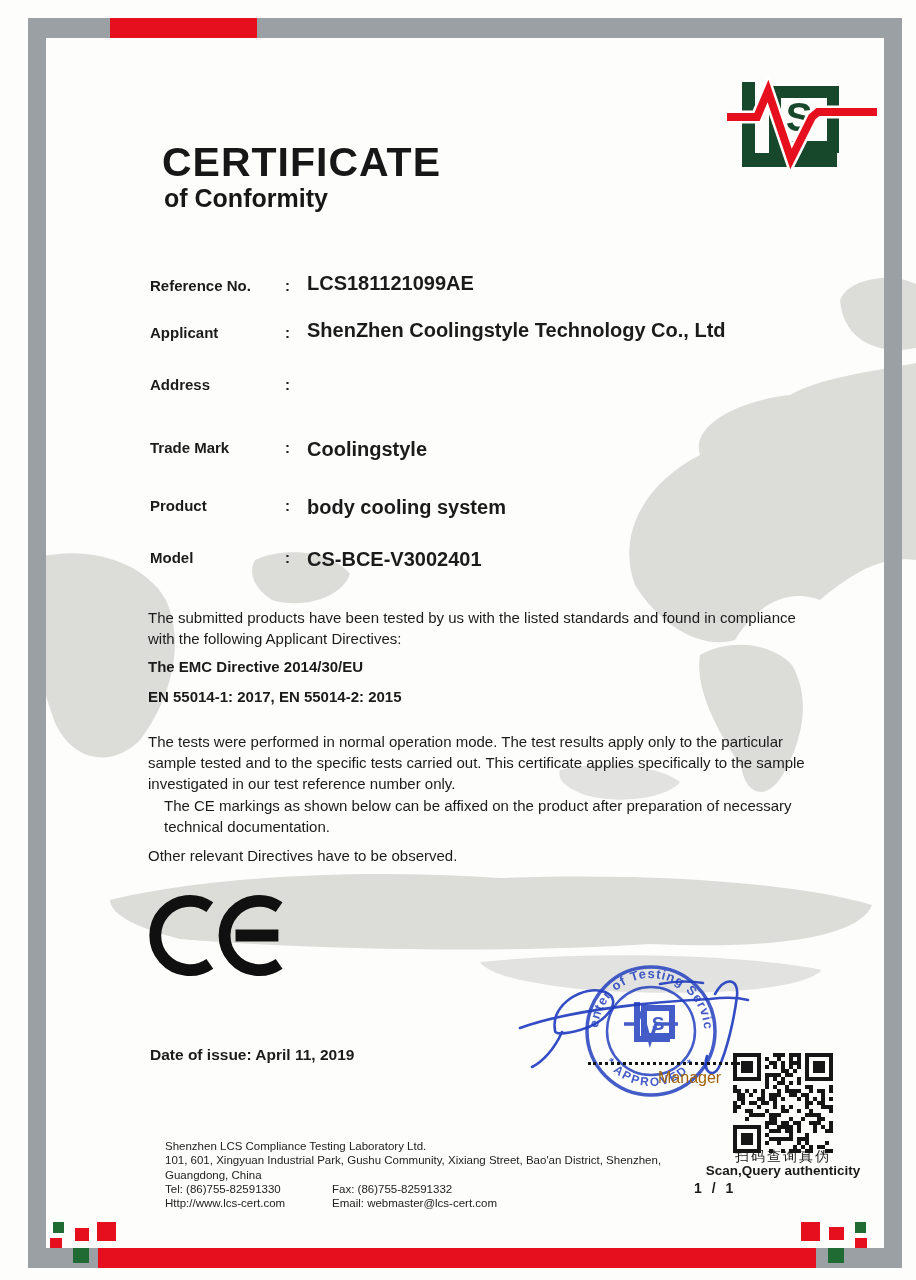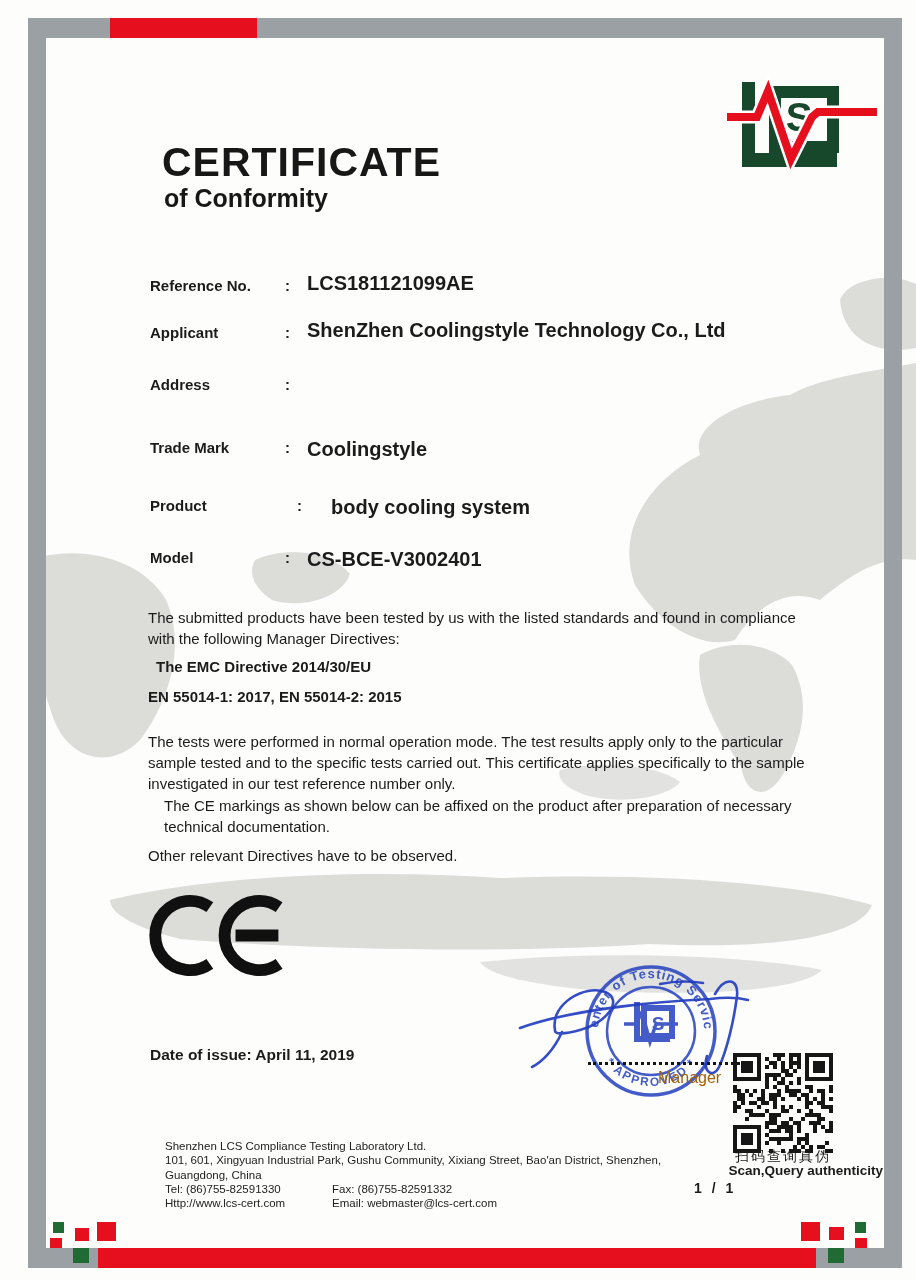--- a/index.html
+++ b/index.html
@@ -27,21 +27,21 @@
   
   #date-issue{left:150px;top:1046px;font-size:15.5px;font-weight:bold;z-index:2;}
   
   #stamp-svg{left:576px;top:956px;z-index:3;opacity:.88;}
   #signature-svg{left:510px;top:950px;z-index:4;opacity:.9;}
   #manager-line{left:588px;top:1062px;width:152px;border-bottom:3px dotted #141414;z-index:5;}
   #manager-label{left:626px;top:1069px;font-size:16px;color:#a16207;z-index:5;margin-left:32px;}
   
   #qr-code{left:733px;top:1053px;z-index:5;}
   #qr-caption-cn{left:703px;top:1148px;width:160px;text-align:center;font-size:14px;font-weight:normal;letter-spacing:2px;z-index:5;}
-  #qr-caption-en{left:683px;top:1163px;width:200px;text-align:right;font-size:13.5px;font-weight:bold;z-index:5;}
+  #qr-caption-en{left:683px;top:1163px;width:200px;text-align:center;font-size:13.5px;font-weight:bold;z-index:5;}
   
   #page-number{left:694px;top:1180px;font-size:14px;font-weight:bold;letter-spacing:3px;z-index:5;}
   
   #footer{left:165px;top:1139px;width:560px;font-size:11.5px;line-height:14.3px;z-index:2;color:#222;}
   .footer-cols{display:flex;}
   .footer-col1{width:167px;}
 </style>
 </head>
 <body>
 
@@ -105,33 +105,33 @@
   </div>
   <div class="field-row" style="top:376px;">
     <span class="field-label">Address</span>
     <span class="field-colon">:</span>
   </div>
   <div class="field-row" style="top:439px;">
     <span class="field-label">Trade Mark</span>
     <span class="field-colon">:</span>
     <span class="field-value">Coolingstyle</span>
   </div>
-  <div class="field-row" style="top:497px;gap:12px;">
+  <div class="field-row" style="top:497px;">
     <span class="field-label">Product</span>
     <span class="field-colon">:</span>
     <span class="field-value">body cooling system</span>
   </div>
   <div class="field-row" style="top:549px;">
     <span class="field-label">Model</span>
     <span class="field-colon">:</span>
     <span class="field-value">CS-BCE-V3002401</span>
   </div>
 
-  <div class="para" style="top:607px;">The submitted products have been tested by us with the listed standards and found in compliance with the following Manager Directives:</div>
-  <div class="para bold" style="top:656px;margin-left:8px;">The EMC Directive 2014/30/EU</div>
+  <div class="para" style="top:607px;">The submitted products have been tested by us with the listed standards and found in compliance with the following Applicant Directives:</div>
+  <div class="para bold" style="top:656px;">The EMC Directive 2014/30/EU</div>
   <div class="para bold" style="top:686px;">EN 55014-1: 2017, EN 55014-2: 2015</div>
   <div class="para" style="top:731px;">The tests were performed in normal operation mode. The test results apply only to the particular sample tested and to the specific tests carried out. This certificate applies specifically to the sample investigated in our test reference number only.</div>
   <div class="para" style="top:795px;margin-left:16px;">The CE markings as shown below can be affixed on the product after preparation of necessary technical documentation.</div>
   <div class="para" style="top:845px;">Other relevant Directives have to be observed.</div>
 
   <svg class="content" id="ce-mark" style="left:148px;top:888px;" width="155" height="95" viewBox="0 0 170 104">
     <path d="M 67.8,83.1 A 38,38 0 1 1 67.8,20.9" fill="none" stroke="#101010" stroke-width="13"></path>
     <path d="M 143.8,83.1 A 38,38 0 1 1 143.8,20.9" fill="none" stroke="#101010" stroke-width="13"></path>
     <path d="M 96,52 H 143" fill="none" stroke="#101010" stroke-width="13"></path>
   </svg>

